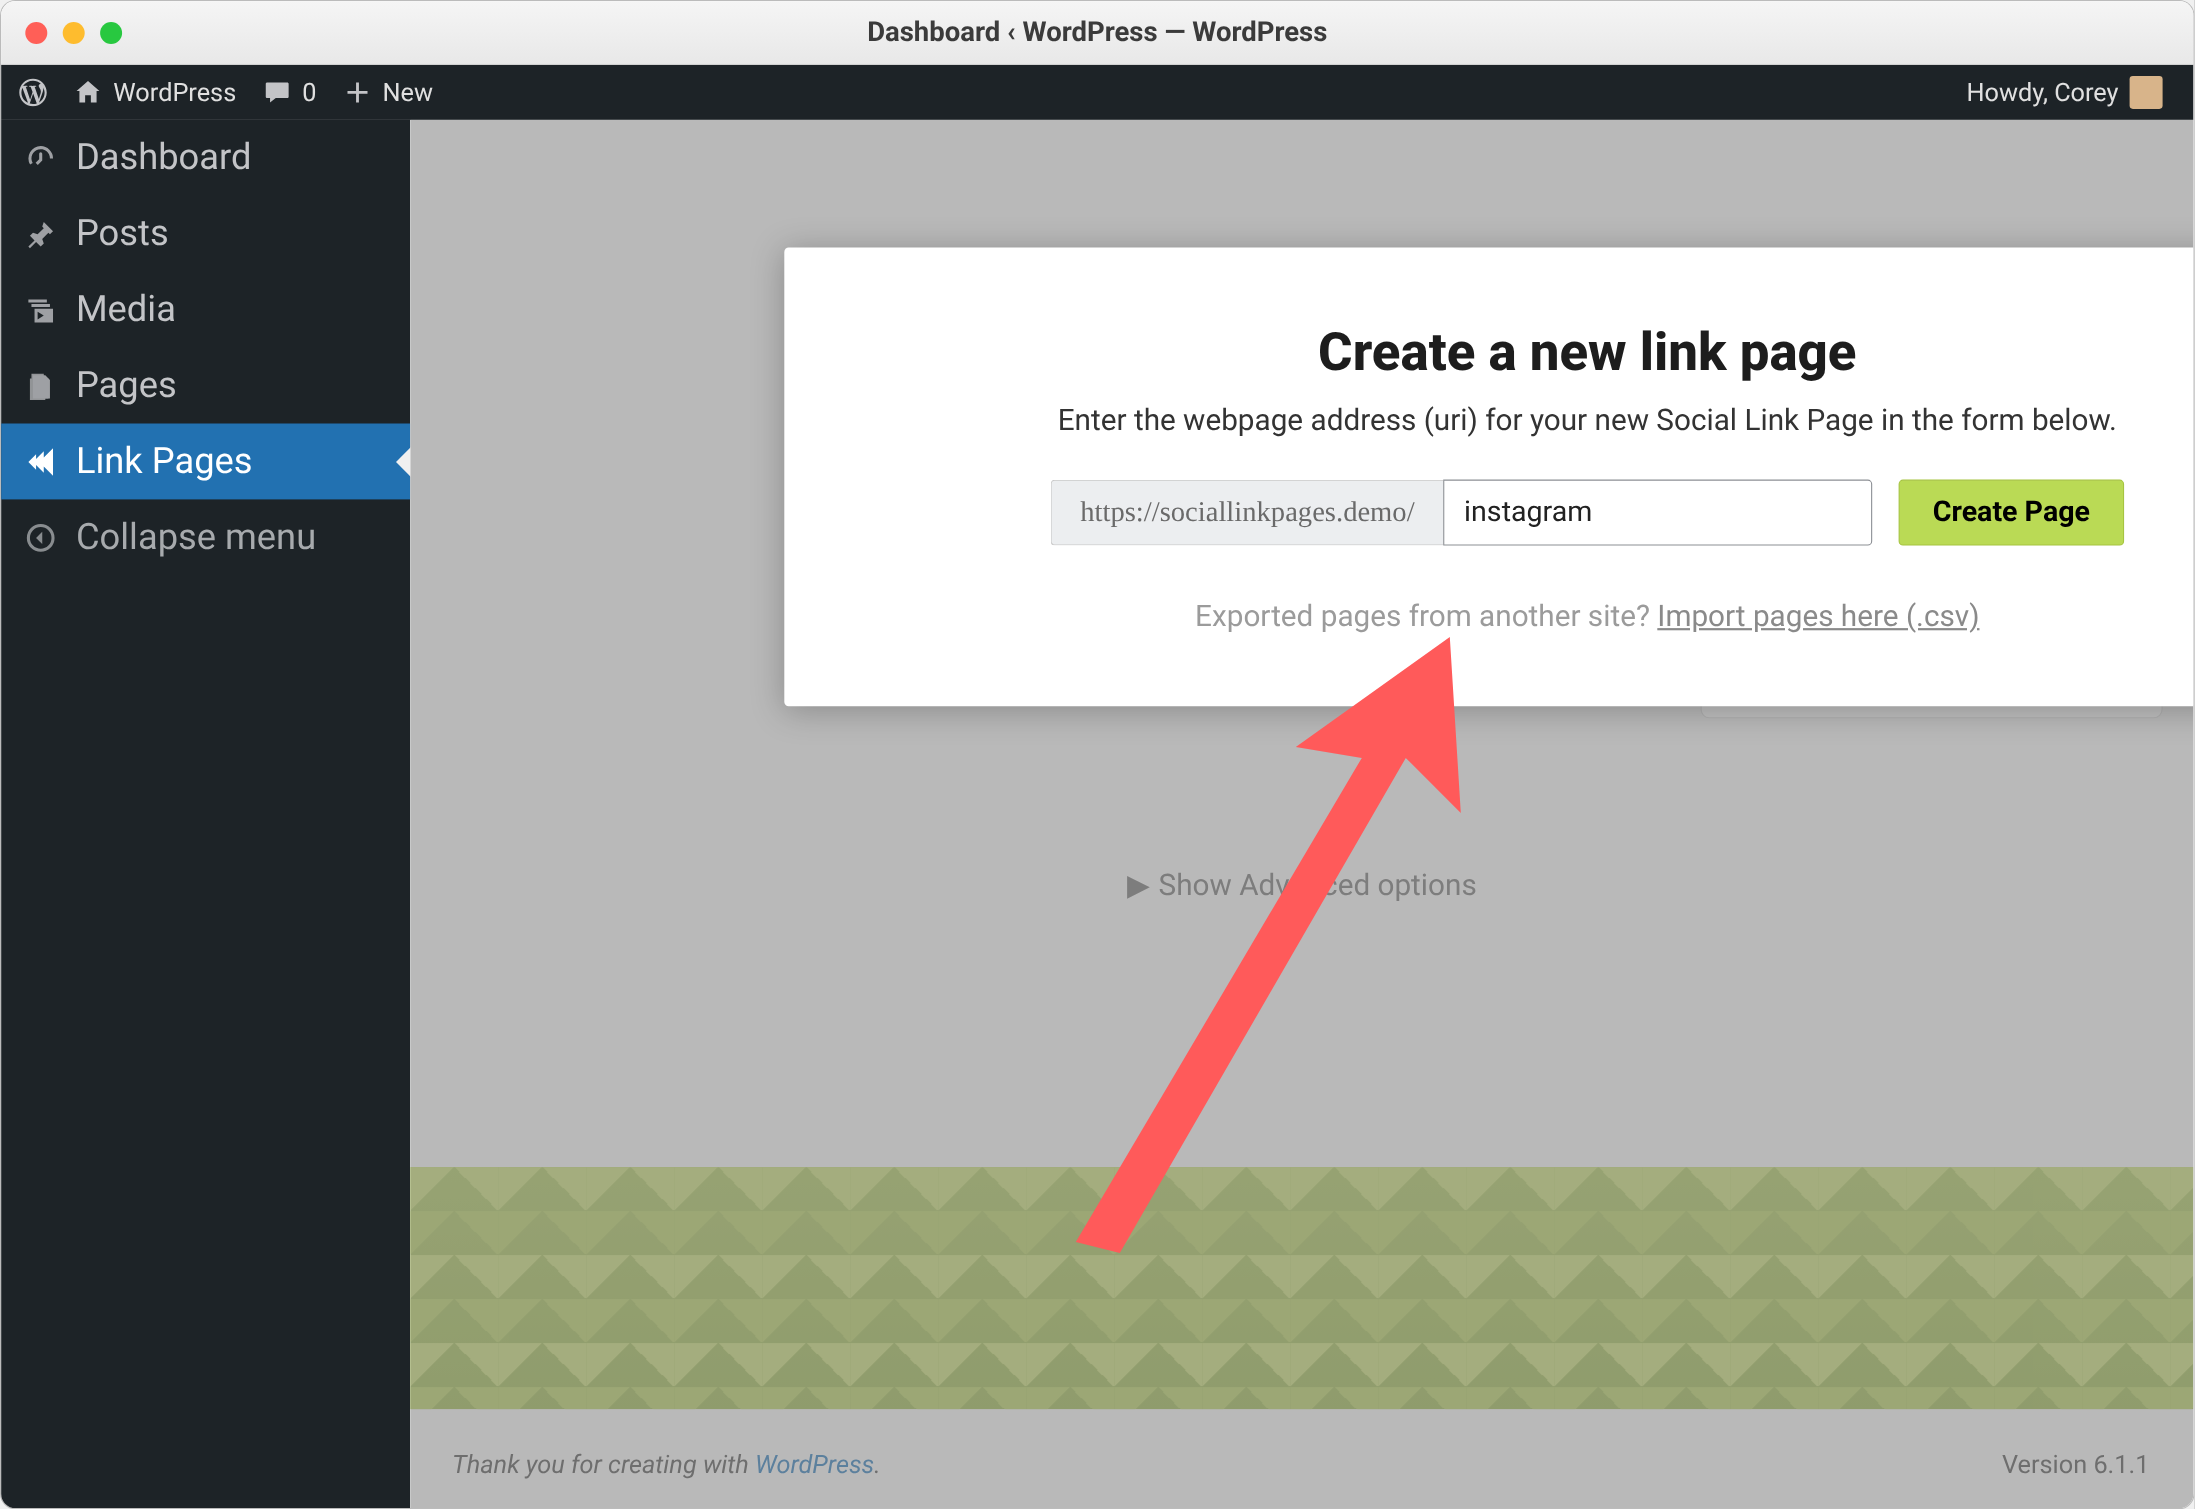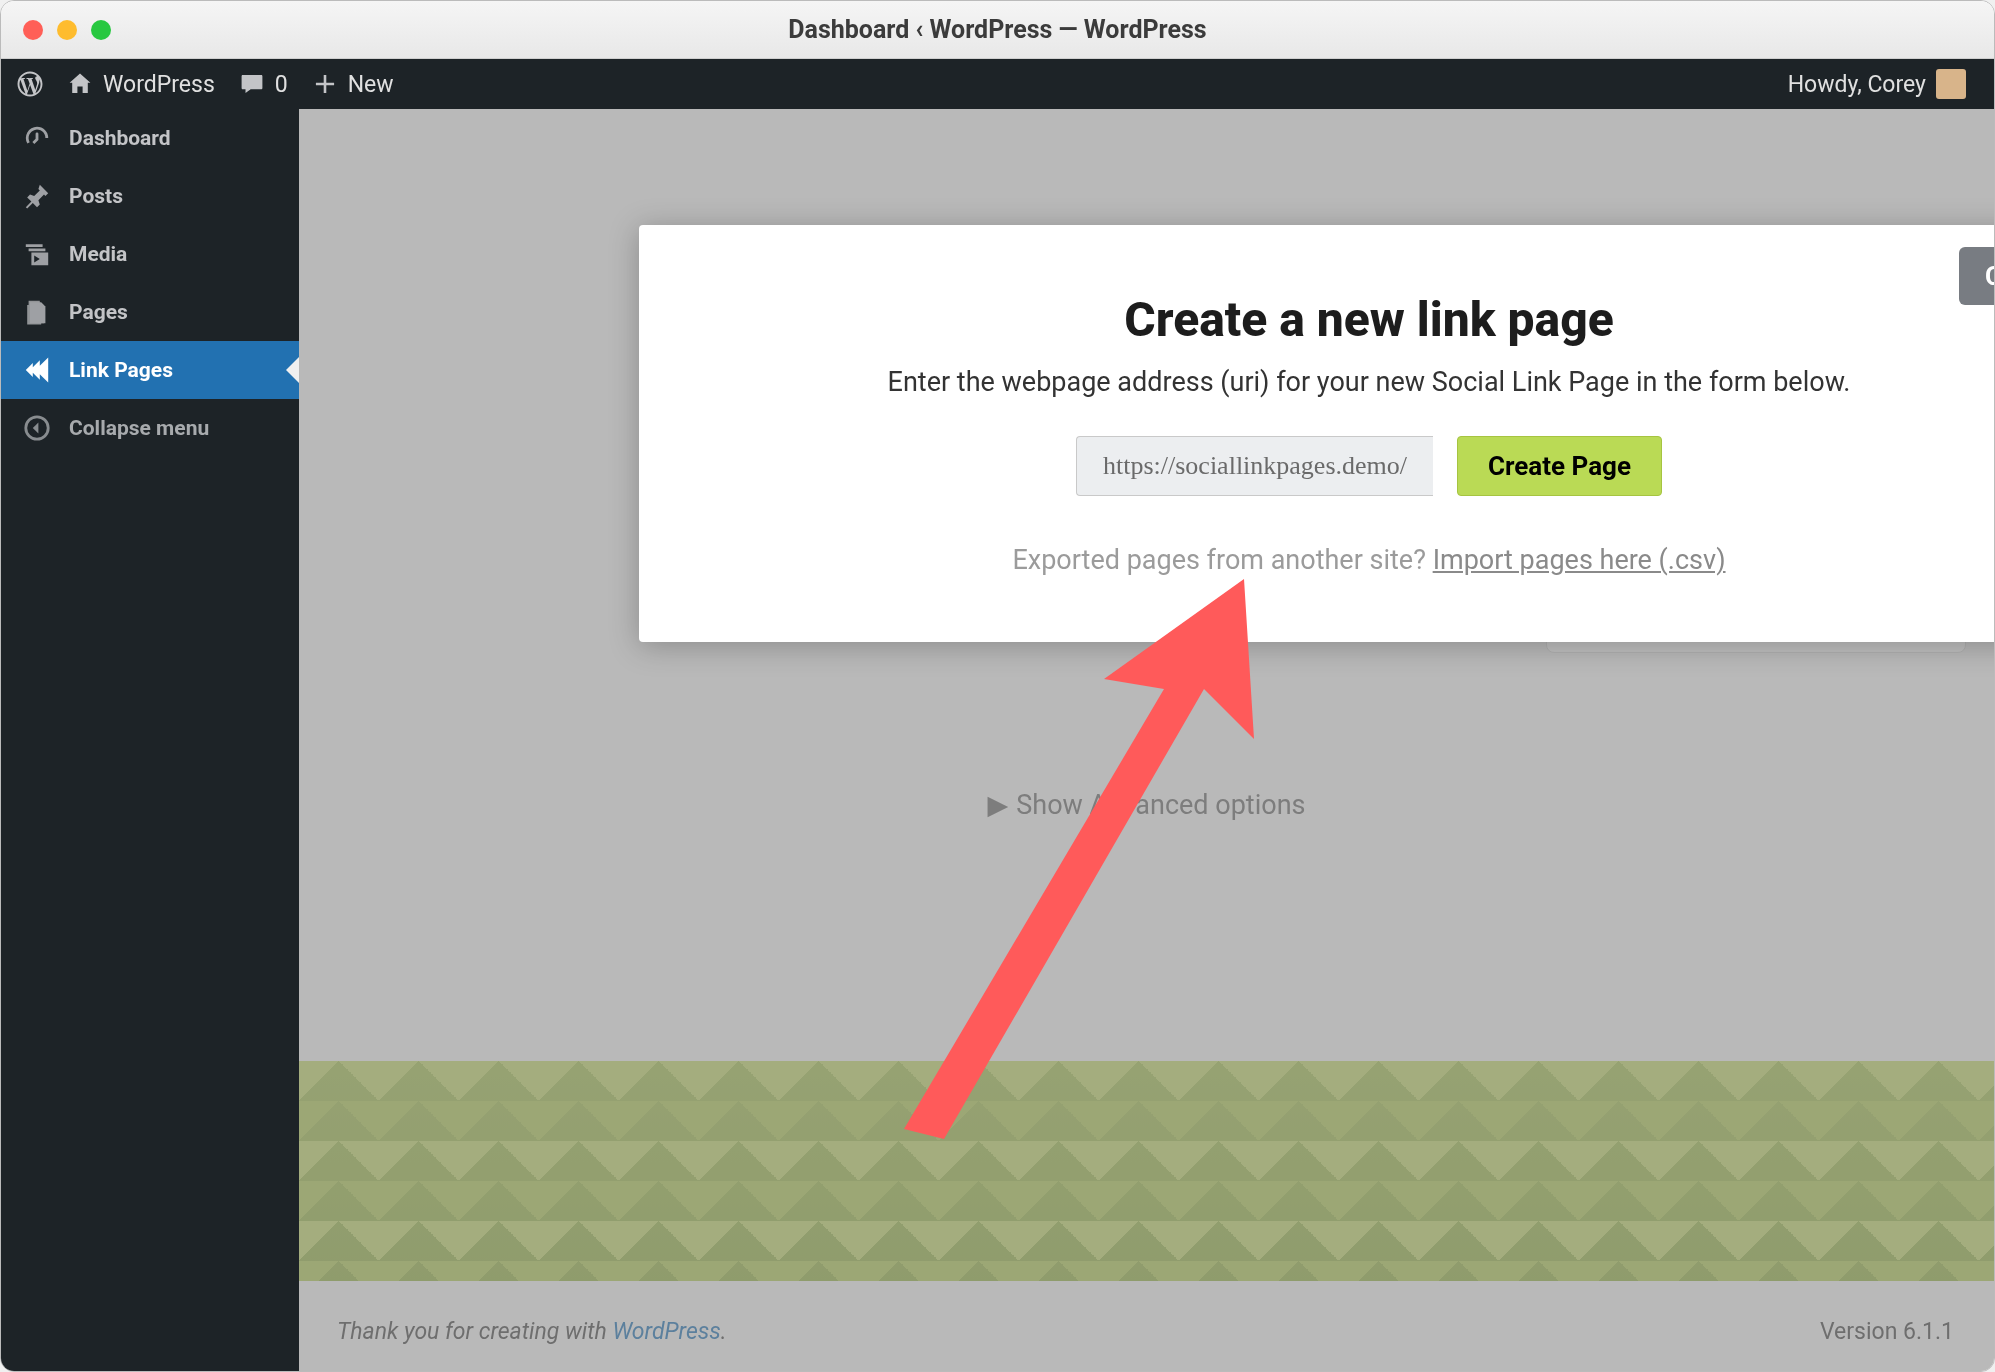--- a/index.html
+++ b/index.html
@@ -16,21 +16,21 @@
 
 .adminbar { height:50px; background:#1d2327; color:#c3c4c7; display:flex; align-items:center; font-size:23px; }
 .adminbar .left { display:flex; align-items:center; gap:24px; padding-left:16px; }
 .adminbar .item { display:flex; align-items:center; gap:10px; color:#e0e0e0; cursor:pointer; }
 .adminbar .right { margin-left:auto; display:flex; align-items:center; gap:14px; padding-right:28px; }
 .avatar { width:30px; height:30px; background:#d8b48a; border-radius:3px; }
 .ab-icon { width:26px; height:26px; fill:#c3c4c7; }
 
 
 .layout { display:flex; height:calc(100% - 58px - 50px); }
-.sidebar { width:298px; background:#1d2327; color:#c3c4c7; font-size:21px; position:relative;font-weight:bold; }
+.sidebar { width:372px; background:#1d2327; color:#c3c4c7; font-size:33px; position:relative; }
 .mitem { display:flex; align-items:center; gap:18px; padding:15px 22px; cursor:pointer; }
 .mitem.active { background:#2271b1; color:#fff; }
 .mitem.active::after { content:""; position:absolute; right:-1px; width:0; height:0; border-top:14px solid transparent; border-bottom:14px solid transparent; border-right:14px solid #f0f0f0; }
 .micon { width:28px; height:28px; fill:currentColor; flex-shrink:0; opacity:.78; }
 .mitem.active .micon, .mitem:hover .micon { opacity:1; }
 
 
 .content { flex:1; background:#f0f0f0; position:relative; overflow:hidden; }
 .content .overlay { position:absolute; inset:0; background:rgba(140,140,140,.55); }
 
@@ -180,20 +180,21 @@
 
       <div class="overlay"></div>
 
       <div class="modal">
         <button class="close">Close</button>
         <h1>Create a new link page</h1>
         <p class="sub">Enter the webpage address (uri) for your new Social Link Page in the form below.</p>
         <div class="urlrow">
           <div style="display:flex;">
             <div class="prefix">https://sociallinkpages.demo/</div>
+            <input class="slug" value="instagram" style="">
           </div>
           <button class="create">Create Page</button>
         </div>
         <p class="imp">
           <span>Exported pages from another site? </span><a href="#">Import pages here (.csv)</a>
         </p>
       </div>
 
       <div class="arrow">
         <svg viewBox="0 0 520 600">

